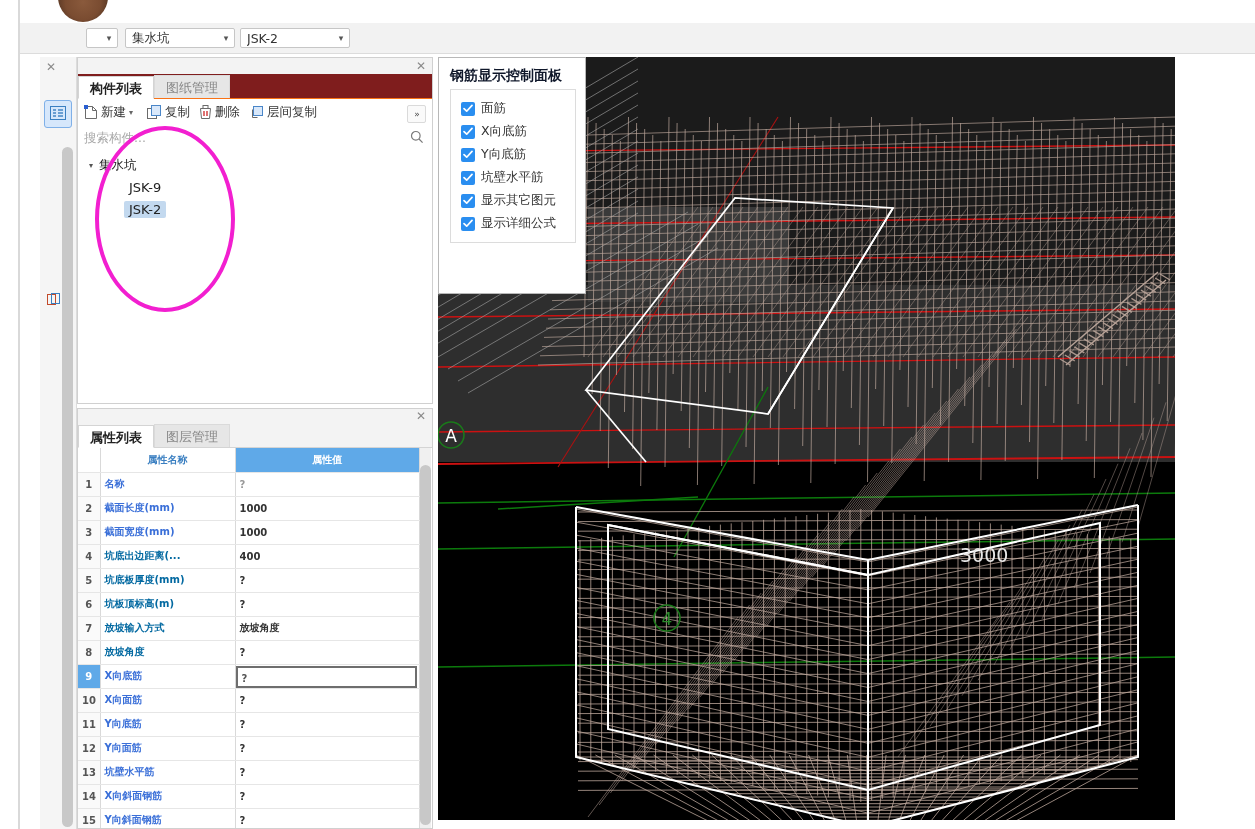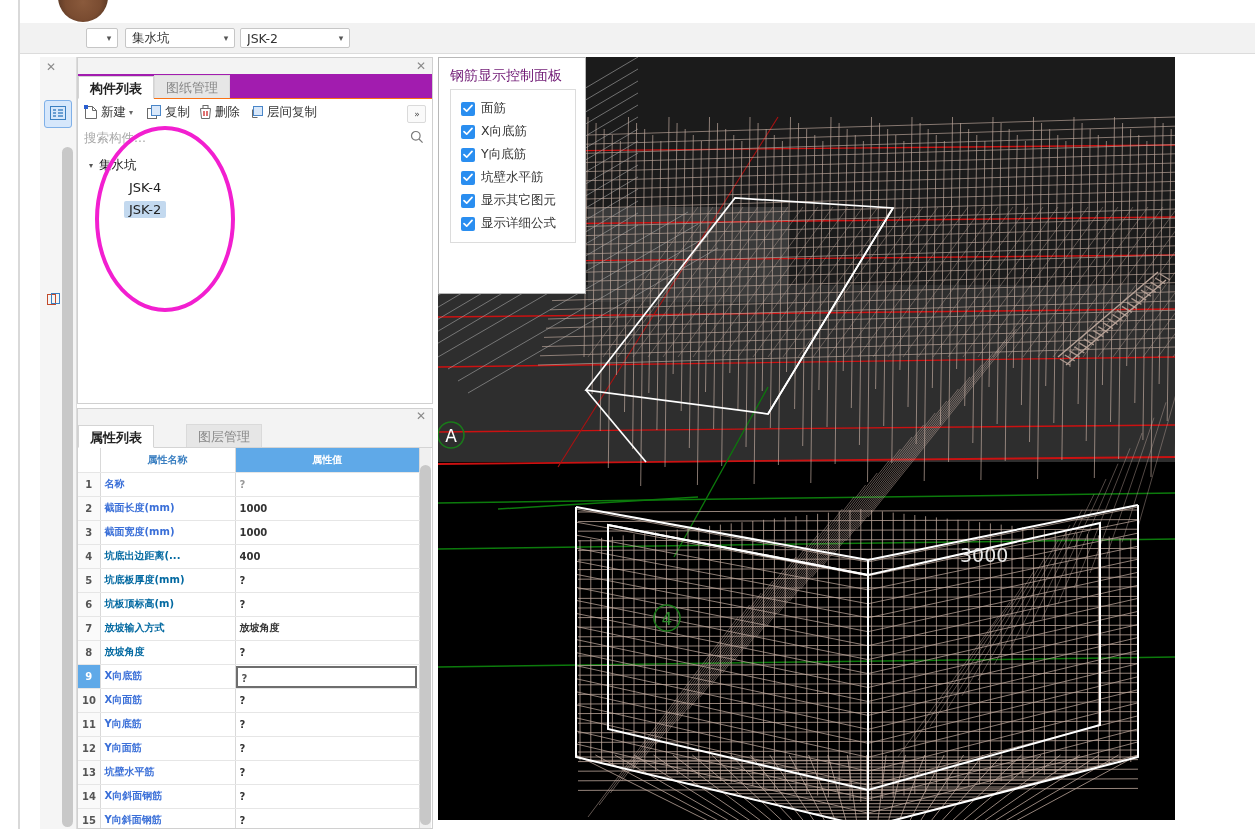--- a/index.html
+++ b/index.html
@@ -42,21 +42,21 @@
   #rail-btn2{left:46px;top:293px;width:16px;height:16px;display:flex;align-items:center;
              justify-content:center;}
   #rail-scroll{left:62px;top:147px;width:11px;height:680px;background:#c8c8c8;border-radius:6px;}
 
   
   #comp-panel{left:77px;top:57px;width:356px;height:347px;background:#fff;
               border:1px solid #d0d0d0;box-sizing:border-box;}
   #comp-titlebar{left:0;top:0;width:100%;height:16px;background:#f3f3f3;}
   #comp-close{right:4px;top:1px;width:14px;height:14px;color:#8a8a8a;font-size:12px;
               line-height:14px;text-align:center;cursor:pointer;}
-  .tabstrip{left:0;top:16px;width:100%;height:24px;background:#a21caf;
+  .tabstrip{left:0;top:16px;width:100%;height:24px;background:#7f1d1d;
             border-bottom:1px solid #f97316;display:flex;align-items:flex-end;}
   .tab{height:23px;line-height:23px;padding:0 11px;font-size:13px;box-sizing:border-box;}
   .tab.active{background:#fff;color:#222;font-weight:bold;border:1px solid #d4d4d4;
               border-bottom:1px solid #fff;position:relative;top:1px;}
   .tab.inactive{background:#e6e6e6;color:#888;border:1px solid #dadada;border-bottom:none;}
 
   #comp-toolbar{left:0;top:41px;width:100%;height:27px;background:#fff;
                 border-bottom:1px solid #e4e4e4;display:flex;align-items:center;}
   .tbtn{display:flex;align-items:center;height:27px;padding:0 3px 0 6px;font-size:12.5px;
         color:#333;cursor:pointer;white-space:nowrap;}
@@ -80,21 +80,21 @@
   #annot{left:95px;top:126px;width:132px;height:178px;border:4px solid #f21fd0;
          border-radius:50%;pointer-events:none;}
 
   
   #prop-panel{left:77px;top:408px;width:356px;height:421px;background:#fff;
               border:1px solid #d0d0d0;box-sizing:border-box;}
   #prop-titlebar{left:0;top:0;width:100%;height:14px;background:#f3f3f3;}
   #prop-close{right:4px;top:0px;width:14px;height:14px;color:#8a8a8a;font-size:12px;
               line-height:14px;text-align:center;cursor:pointer;}
   #prop-tabstrip{left:0;top:14px;width:100%;height:24px;background:#f3f3f3;
-                 border-bottom:1px solid #d4d4d4;display:flex;align-items:flex-end;gap:32px;}
+                 border-bottom:1px solid #d4d4d4;display:flex;align-items:flex-end;}
   #prop-table-wrap{left:0;top:39px;right:12px;bottom:0;overflow:hidden;background:#fff;}
   table.props{border-collapse:collapse;width:100%;table-layout:fixed;}
   table.props td,table.props th{border-right:1px solid #d9d9d9;border-bottom:1px solid #e6e6e6;
         height:24px;box-sizing:border-box;font-size:10px;font-weight:bold;padding:0 4px;}
   th.c-idx{width:22px;background:#fff;border-bottom:1px solid #7fb4e0;}
   th.c-name{width:135px;background:#fff;color:#3a7fc1;text-align:center;
             border-bottom:1px solid #7fb4e0;}
   th.c-val{background:#5fa9e8;color:#fff;text-align:center;border-bottom:1px solid #5fa9e8;margin-left:45px;}
   td.c-idx{width:22px;text-align:center;color:#555;background:#fafafa;font-size:12px;}
   td.c-idx.sel{background:#5fa9e8;color:#fff;}
@@ -111,21 +111,21 @@
 
   
   #viewport{left:438px;top:57px;width:737px;height:763px;background:#000;overflow:hidden;}
   #vp-svg{position:absolute;left:0;top:0;}
   #dim-label{position:absolute;left:522px;top:487px;color:#e8e8e8;font-size:19px;
              font-family:"DejaVu Sans","Liberation Sans",sans-serif;letter-spacing:0px;text-align:right;}
 
   
   #rebar-panel{left:438px;top:57px;width:148px;height:237px;background:#fff;
                border:1px solid #b8b8b8;box-sizing:border-box;}
-  #rebar-title{padding:9px 0 0 11px;font-size:14px;color:#701a75;}
+  #rebar-title{padding:9px 0 0 11px;font-size:14px;color:#0f172a;font-weight:bold;}
   #rebar-box{margin:4px 9px 0 11px;border:1px solid #dcdcdc;padding:7px 0 7px 0;}
   .chkrow{display:flex;align-items:center;height:23px;padding-left:10px;font-size:12.5px;color:#333;}
   .chk{width:14px;height:14px;background:#2a8ef0;border-radius:2px;margin-right:6px;
        display:flex;align-items:center;justify-content:center;flex:none;}
   .chk svg{display:block;}
 </style>
 </head>
 <body>
 
 <div class="abs" id="top-strip"></div>
@@ -234,21 +234,21 @@
         <line x1="9" y1="9" x2="12.6" y2="12.6" stroke="#7a7a7a" stroke-width="1.2"></line>
       </svg>
     </span>
   </div>
 
   <div class="abs" id="comp-tree">
     <div class="tree-root">
       <span class="tri">▾</span>
       <span>集水坑</span>
     </div>
-    <div><span class="tree-leaf">JSK-4</span></div>
+    <div><span class="tree-leaf">JSK-9</span></div>
     <div><span class="tree-leaf sel">JSK-2</span></div>
   </div>
 </div>
 
 <div class="abs" id="annot"></div>
 
 <div class="abs" id="prop-panel">
   <div class="abs" id="prop-titlebar">
     <div class="abs" id="prop-close">✕</div>
   </div>

